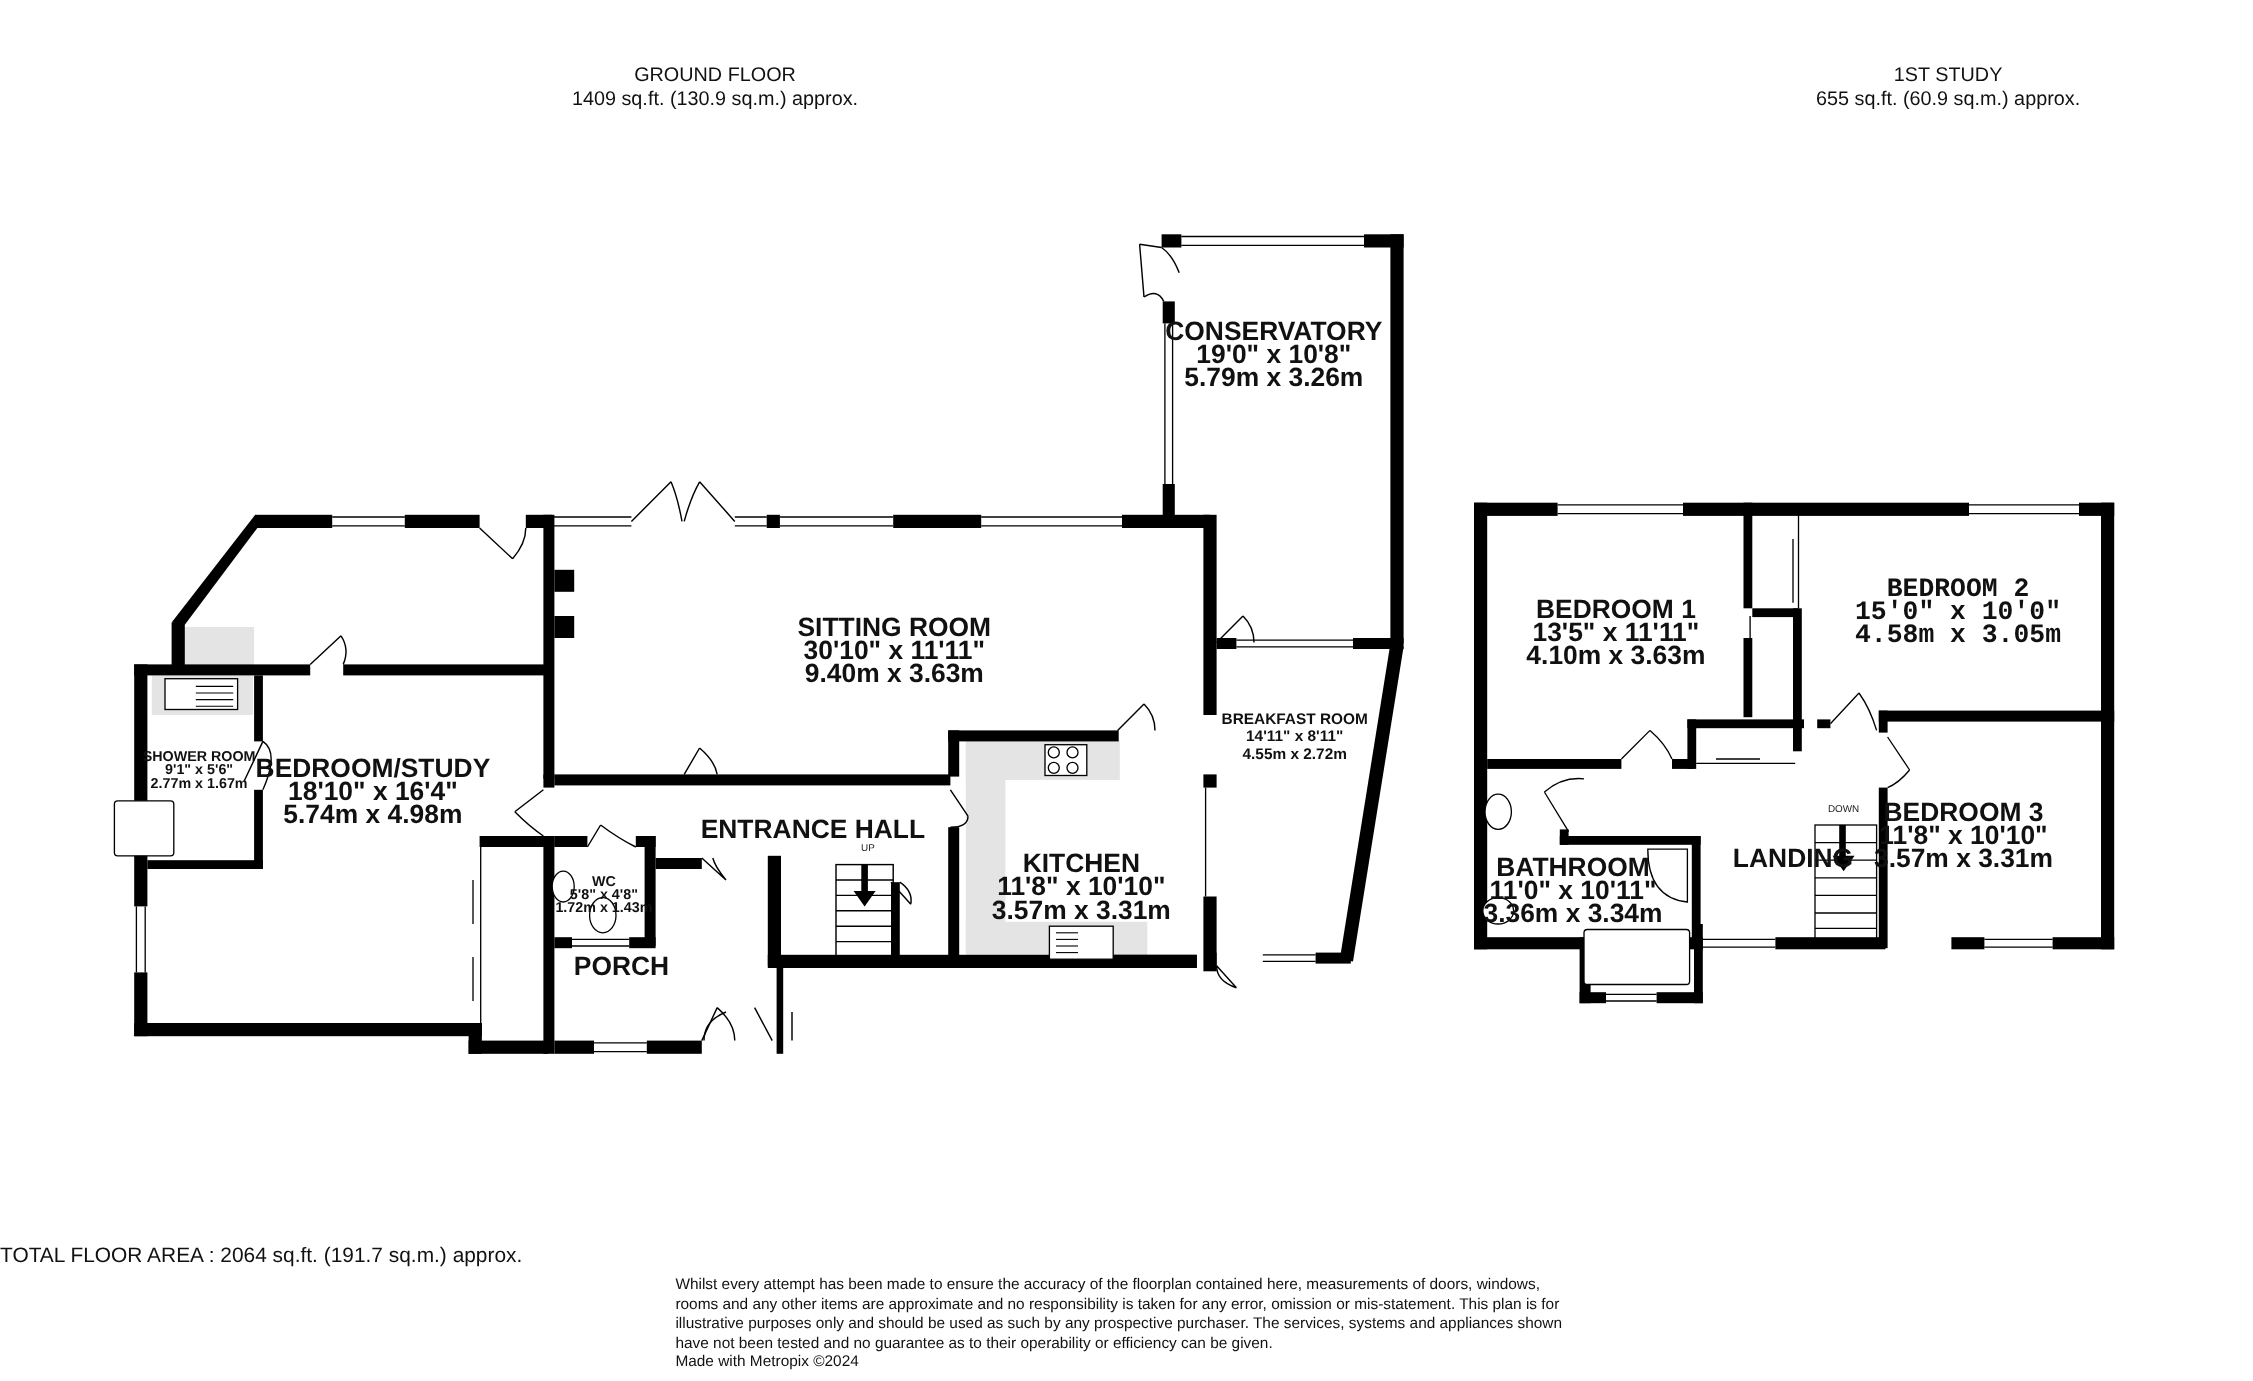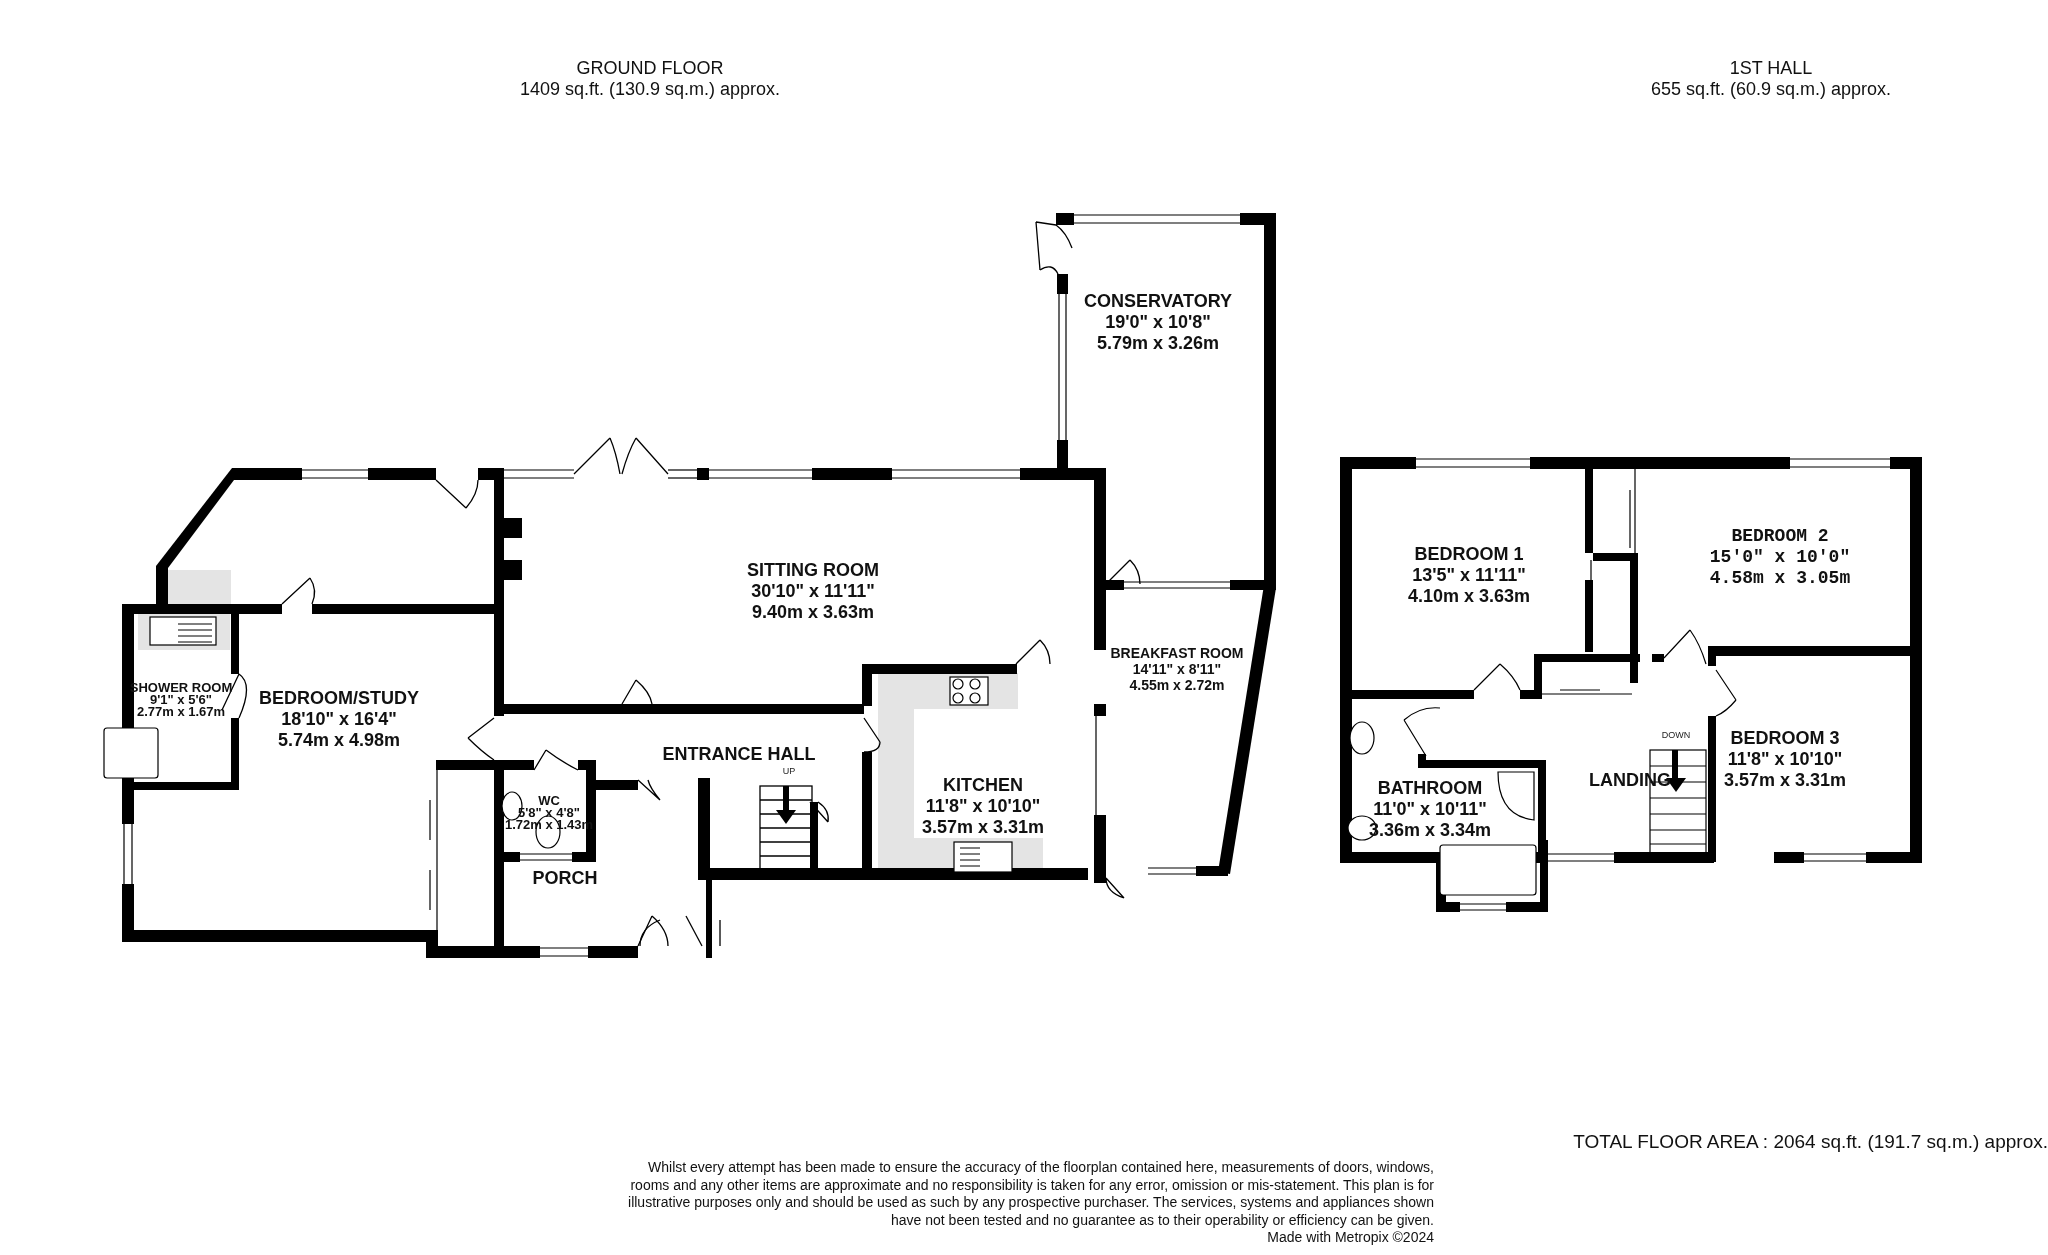--- a/index.html
+++ b/index.html
@@ -2,37 +2,37 @@
 <html><head>
 <meta charset="utf-8">
 <style>
   html, body { margin:0; padding:0; background:#ffffff; }
   body { width:2048px; height:1255px; position:relative; overflow:hidden; font-family:"Liberation Sans", sans-serif; color:#111; }
   .hdr { position:absolute; text-align:center; font-size:18px; line-height:21px; color:#111; }
   .hdr .t { display:block; }
   svg.plan { position:absolute; left:0; top:0; }
   .lbl { position:absolute; text-align:center; font-weight:bold; color:#111; transform:translateX(-50%); white-space:nowrap; }
   .lbl span { display:block; }
-  .lbl.lg { font-size:18px; line-height:21px; }
+  .lbl.lg { font-size:24px; line-height:21px; }
   .lbl.md { font-size:17px; line-height:19px; }
   .lbl.xs { font-size:13px; line-height:12px; }
   .tiny { position:absolute; font-size:9px; color:#222; transform:translateX(-50%); }
-  .footer { position:absolute; left:0; width:2048px; text-align:right; }
+  .footer { position:absolute; left:0; width:2048px; text-align:left; }
   .footer .total { font-size:19px; top:0; }
   .footer .disc { font-size:14px; line-height:17.5px; width:820px; margin:6px auto 0; }
 </style>
 </head>
 <body>
 
 <div class="hdr" style="left:500px; top:58px; width:300px;">
   <span class="t">GROUND FLOOR</span>
   <span class="t">1409 sq.ft. (130.9 sq.m.) approx.</span>
 </div>
 <div class="hdr" style="left:1621px; top:58px; width:300px;">
-  <span class="t">1ST HALL</span>
+  <span class="t">1ST STUDY</span>
   <span class="t">655 sq.ft. (60.9 sq.m.) approx.</span>
 </div>
 
 <svg class="plan" width="2048" height="1255" viewBox="0 0 2048 1255" xmlns="http://www.w3.org/2000/svg">
   <g>
 
     <rect x="165" y="570" width="66" height="36" fill="#e4e4e4"></rect>
     <rect x="138" y="614" width="92" height="36" fill="#e4e4e4"></rect>
     <rect x="878" y="673" width="140" height="36" fill="#e4e4e4"></rect>
     <rect x="878" y="673" width="36" height="202" fill="#e4e4e4"></rect>

